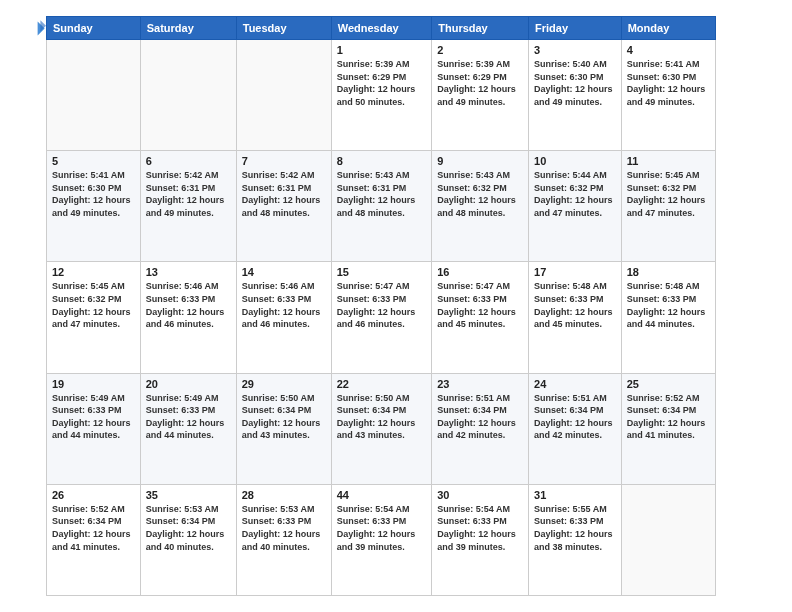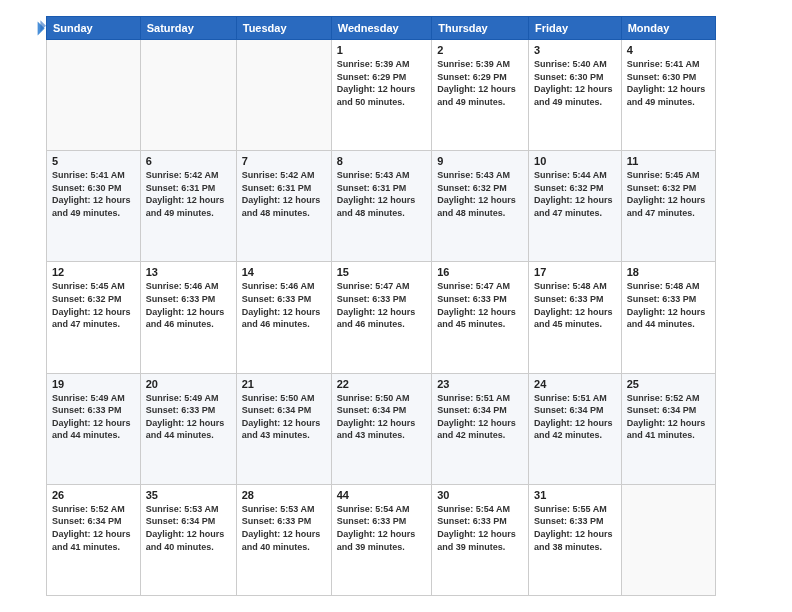--- a/index.html
+++ b/index.html
@@ -217,21 +217,21 @@
         <tr>
           <td>
             <span class="day-num">19</span>
             <div class="day-info">Sunrise: 5:49 AM<br>Sunset: 6:33 PM<br>Daylight: 12 hours<br>and 44 minutes.</div>
           </td>
           <td>
             <span class="day-num">20</span>
             <div class="day-info">Sunrise: 5:49 AM<br>Sunset: 6:33 PM<br>Daylight: 12 hours<br>and 44 minutes.</div>
           </td>
           <td>
-            <span class="day-num">21</span>
+            <span class="day-num">29</span>
             <div class="day-info">Sunrise: 5:50 AM<br>Sunset: 6:34 PM<br>Daylight: 12 hours<br>and 43 minutes.</div>
           </td>
           <td>
             <span class="day-num">22</span>
             <div class="day-info">Sunrise: 5:50 AM<br>Sunset: 6:34 PM<br>Daylight: 12 hours<br>and 43 minutes.</div>
           </td>
           <td>
             <span class="day-num">23</span>
             <div class="day-info">Sunrise: 5:51 AM<br>Sunset: 6:34 PM<br>Daylight: 12 hours<br>and 42 minutes.</div>
           </td>

